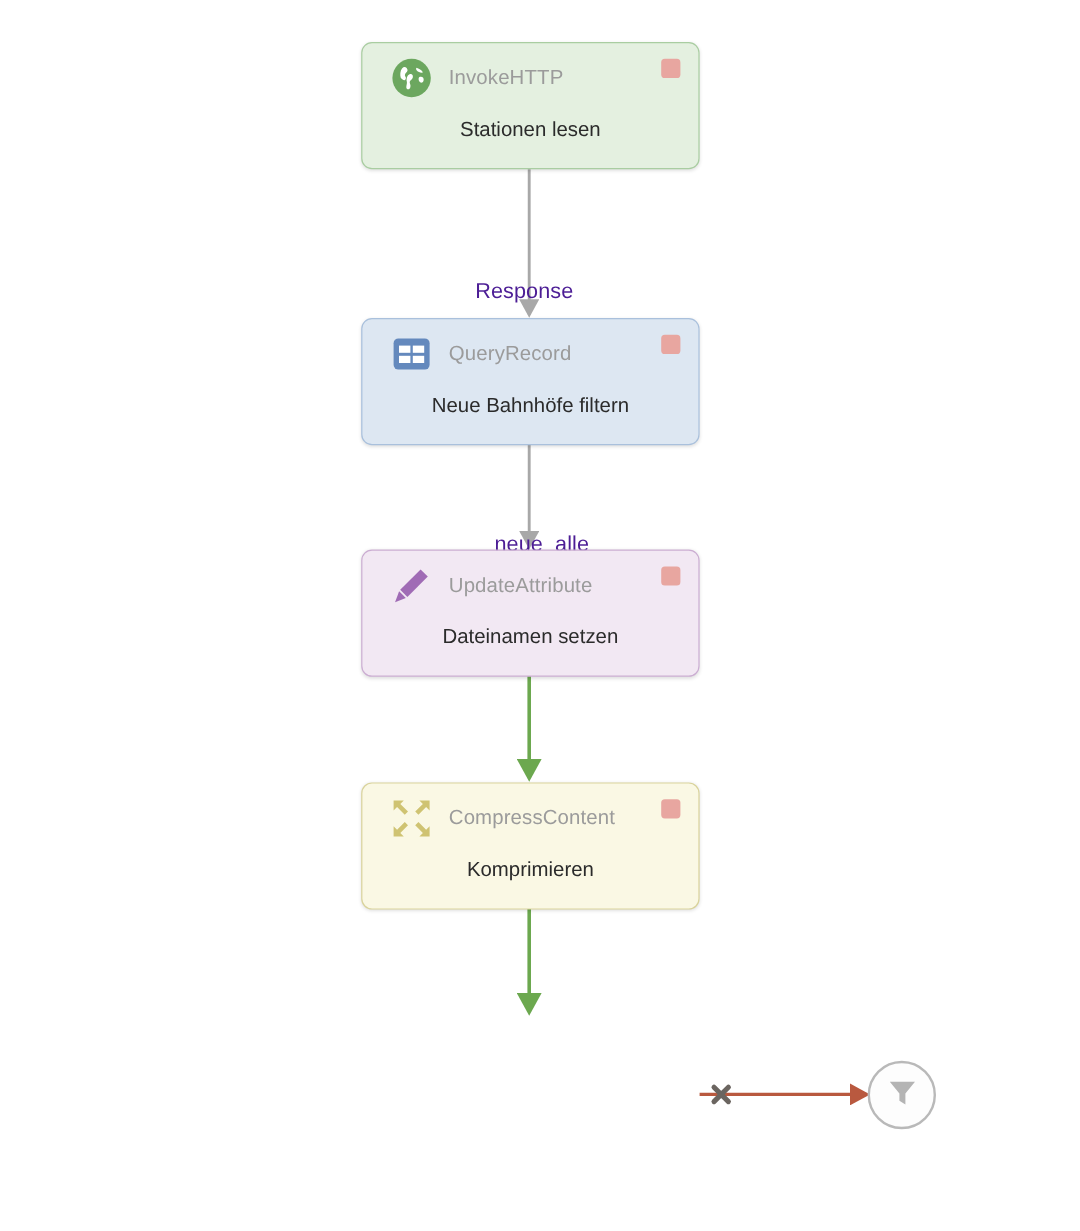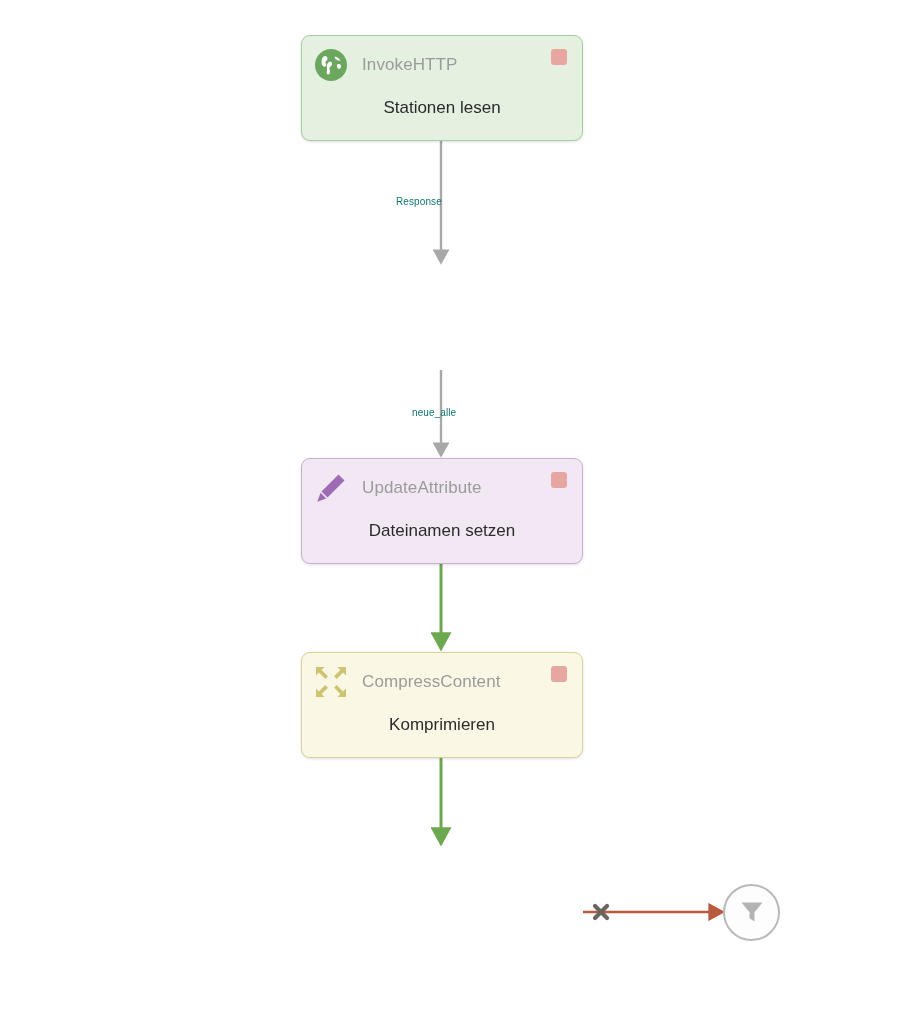--- a/index.html
+++ b/index.html
@@ -26,24 +26,25 @@
   #edges {
     position: absolute;
     left: 0; top: 0;
     width: 900px;
     height: 1026px;
     pointer-events: none;
   }
 
   .edge-label {
     position: absolute;
-    font-size: 10px;
-    color: #0f766e;
+    font-size: 18px;
+    color: #4c1d95;
     white-space: nowrap;
     letter-spacing: 0.1px;
+    margin-top: 36px;
   }
 
   
   .node {
     position: absolute;
     width: 282px;
     height: 106px;
     border-radius: 9px;
     border-width: 1.5px;
     border-style: solid;
@@ -51,21 +52,21 @@
     box-shadow: 0 1px 3px rgba(0,0,0,0.12);
   }
 
   .node-head {
     position: absolute;
     left: 0; top: 0;
     right: 0;
     height: 58px;
     display: flex;
     align-items: center;
-    padding-left: 12px;
+    padding-left: 24px;
   }
 
   .node-icon {
     width: 34px;
     height: 34px;
     flex: 0 0 34px;
     position: relative;
   }
 
   .node-type {
@@ -174,20 +175,36 @@
           <path d="M21,8.5 C23,9 25.5,10.5 26.5,12.5 C24.5,13 22.5,12 21.5,11 C20.8,10.2 20.5,9.2 21,8.5 Z" fill="#ffffff"></path>
           <path d="M24,16 C26,15.5 27.5,17 27,19 C26.5,21 24.5,21.5 23.5,20 C22.7,18.7 22.5,16.4 24,16 Z" fill="#ffffff"></path>
         </svg>
       </div>
       <div class="node-type">InvokeHTTP</div>
     </div>
     <div class="stop-indicator"></div>
     <div class="node-name">Stationen lesen</div>
   </div>
 
+  <div class="node blue" style="left:301px; top:265px;">
+    <div class="node-head">
+      <div class="node-icon">
+        <svg class="icon-svg" viewBox="0 0 34 34">
+          <rect x="2" y="4" width="30" height="26" rx="4" fill="#6489bd"></rect>
+          <rect x="6.5" y="10" width="9.5" height="6" fill="#ffffff"></rect>
+          <rect x="18" y="10" width="9.5" height="6" fill="#ffffff"></rect>
+          <rect x="6.5" y="18.5" width="9.5" height="6" fill="#ffffff"></rect>
+          <rect x="18" y="18.5" width="9.5" height="6" fill="#ffffff"></rect>
+        </svg>
+      </div>
+      <div class="node-type">QueryRecord</div>
+    </div>
+    <div class="stop-indicator"></div>
+    <div class="node-name">Neue Bahnhöfe filtern</div>
+  </div>
 
   <div class="node purple" style="left:301px; top:458px;">
     <div class="node-head">
       <div class="node-icon">
         <svg class="icon-svg" viewBox="0 0 34 34">
           <path d="M24.5,3.5 L30.5,9.5 L13.5,26.5 L7.5,20.5 Z" fill="#a06bb5"></path>
           <path d="M6.6,21.8 L12.2,27.4 L3.2,30.8 Z" fill="#a06bb5"></path>
         </svg>
       </div>
       <div class="node-type">UpdateAttribute</div>

